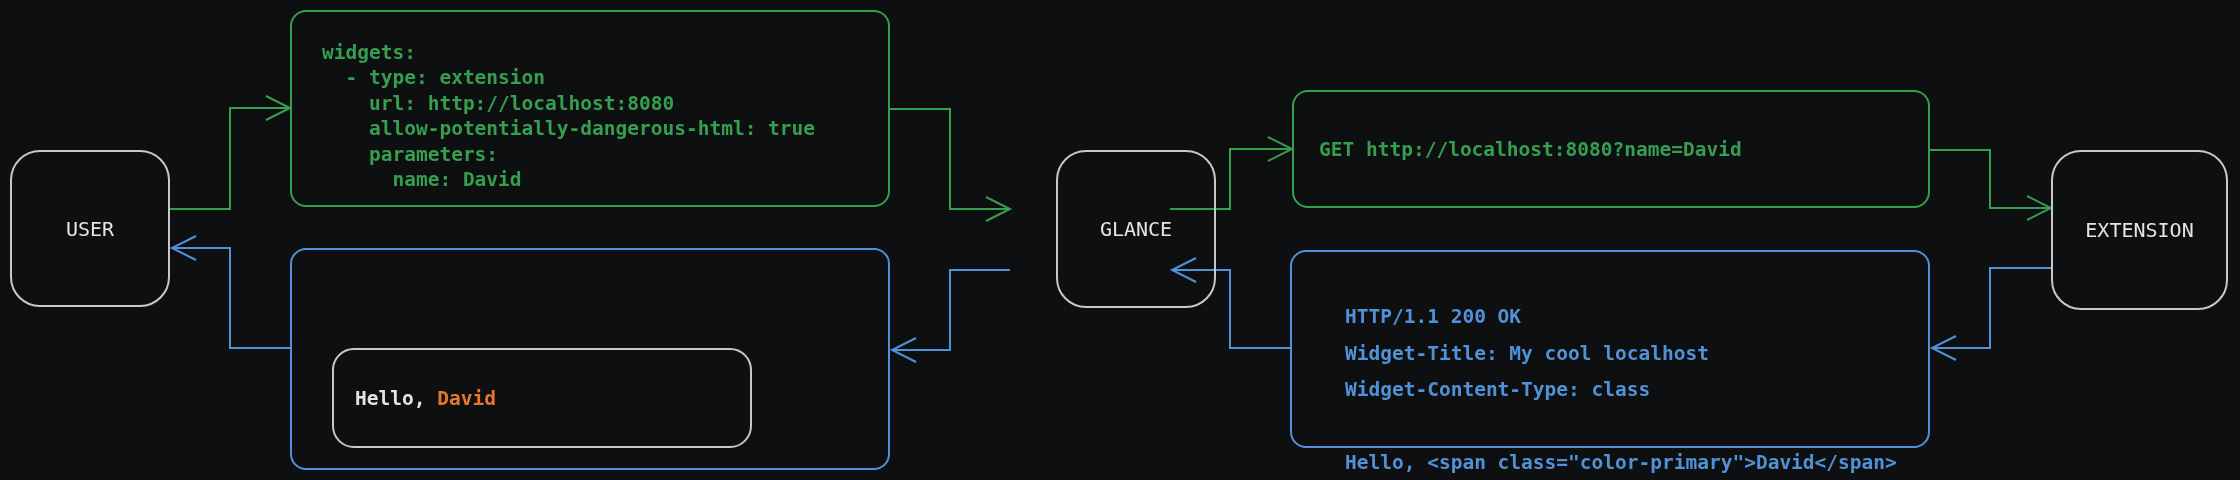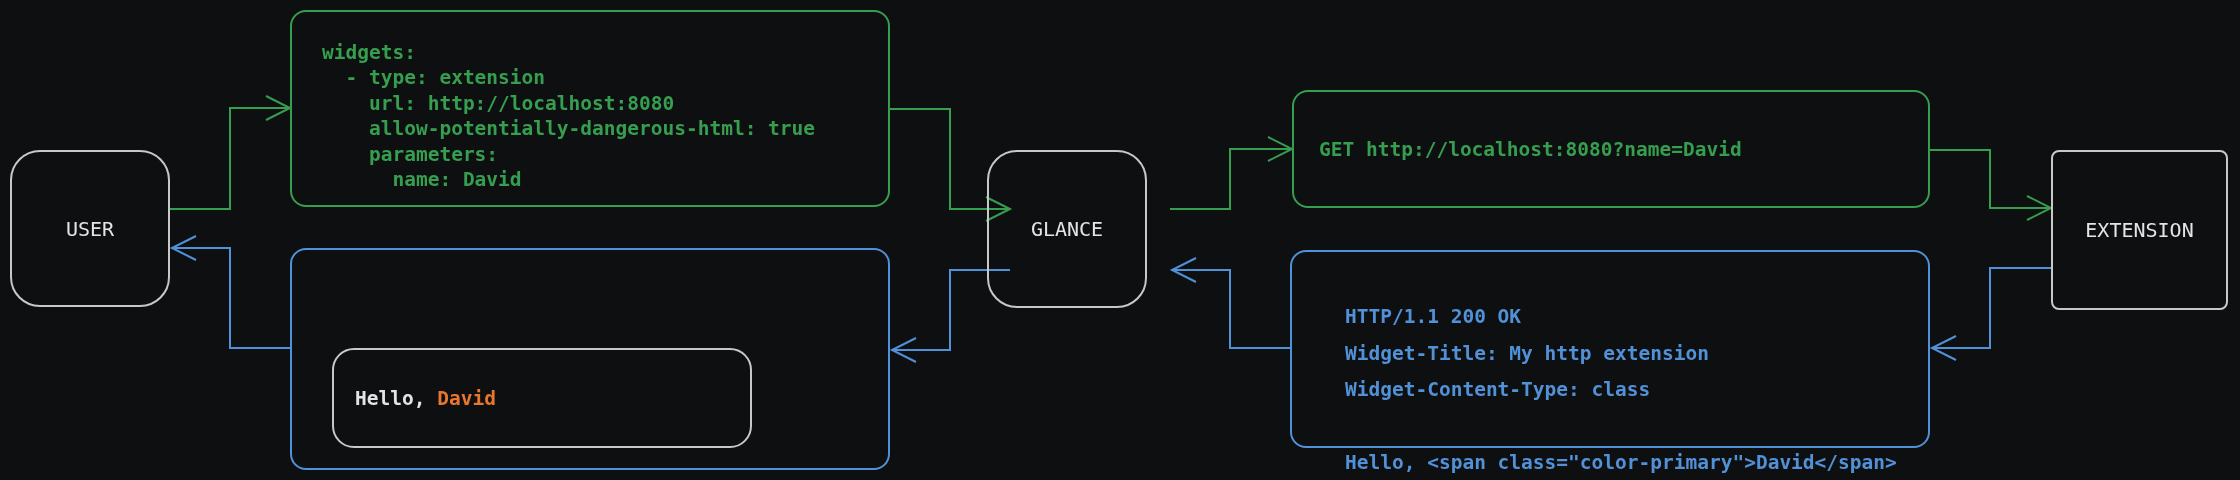--- a/index.html
+++ b/index.html
@@ -11,22 +11,22 @@
           font-family:"DejaVu Sans Mono","Liberation Mono",monospace;overflow:hidden;}
   svg.connectors{position:absolute;left:0;top:0;width:2240px;height:480px;}
   svg.connectors *{fill:none;stroke-width:2px;}
   .stroke-green{stroke:var(--green);}
   .stroke-blue{stroke:var(--blue);}
 
   .node{position:absolute;border:2px solid var(--border);border-radius:30px;
         display:flex;align-items:center;justify-content:center;
         color:var(--text);font-size:20px;box-sizing:border-box;}
   .node-user{left:10px;top:150px;width:160px;height:157px;}
-  .node-glance{left:987px;top:150px;width:160px;height:158px;}
-  .node-extension{left:2051px;top:150px;width:177px;height:160px;border-radius:8px;}
+  .node-glance{left:1056px;top:150px;width:160px;height:158px;}
+  .node-extension{left:2051px;top:150px;width:177px;height:160px;}
 
   .msgbox{position:absolute;border:2px solid;border-radius:16px;box-sizing:border-box;
           font-size:19.5px;font-weight:600;}
   .box-config{left:290px;top:10px;width:600px;height:197px;border-color:var(--green);
               color:var(--green);padding:28px 0 0 30px;}
   .cfg-line{white-space:pre;height:25.4px;line-height:25.4px;}
   .box-request{left:1292px;top:90px;width:638px;height:118px;border-color:var(--green);
                color:var(--green);display:flex;align-items:center;padding-left:25px;}
   .box-response{left:1290px;top:250px;width:640px;height:198px;border-color:var(--blue);
                 color:var(--blue);padding:41px 0 0 53px;}
@@ -84,21 +84,21 @@
     <div class="cfg-line">    parameters:</div>
     <div class="cfg-line">      name: David</div>
   </div>
 
   <div class="msgbox box-request">
     <span>GET http://localhost:8080?name=David</span>
   </div>
 
   <div class="msgbox box-response">
     <div class="resp-line">HTTP/1.1 200 OK</div>
-    <div class="resp-line">Widget-Title: My http extension</div>
+    <div class="resp-line">Widget-Title: My cool localhost</div>
     <div class="resp-line">Widget-Content-Type: class</div>
     <div class="resp-line"></div>
     <div class="resp-line">Hello, &lt;span class="color-primary"&gt;David&lt;/span&gt;</div>
   </div>
 
   <div class="msgbox box-widget">
 
     <div class="widget-inner">
       <span>Hello, </span><span class="greet-name">David</span>
     </div>

